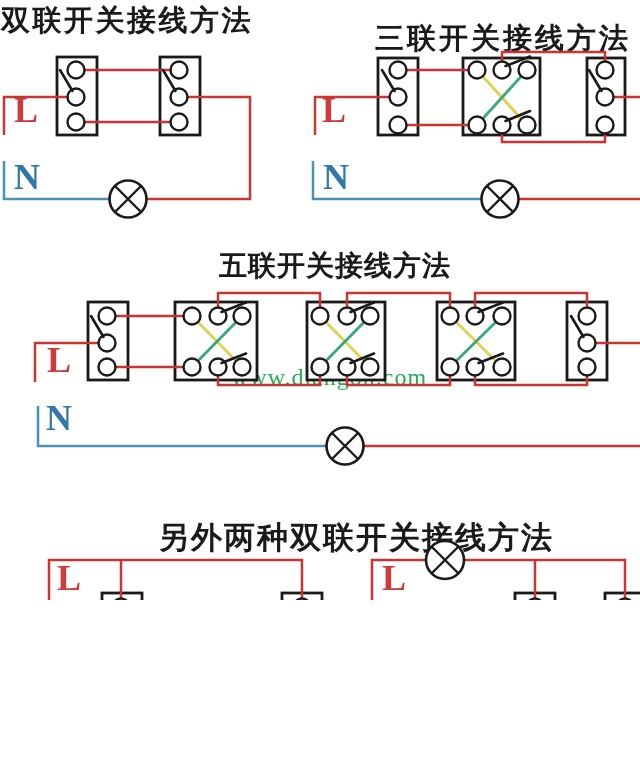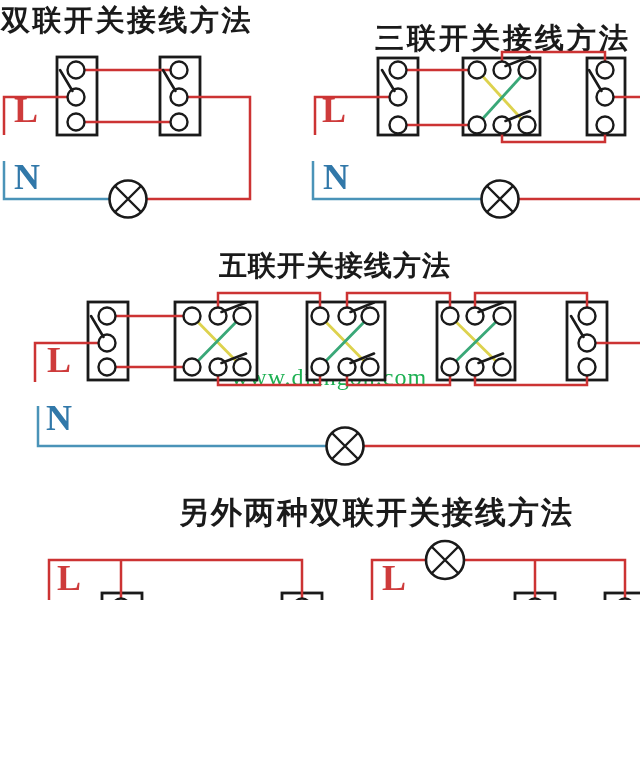--- a/index.html
+++ b/index.html
@@ -21,21 +21,21 @@
     font-family:"Liberation Serif","DejaVu Serif",serif;
   }
   #stage{position:relative;width:640px;height:600px;overflow:hidden;}
   .abs{position:absolute;white-space:nowrap;line-height:1;}
   .sec-title{
     font-weight:bold;color:var(--title_text);z-index:1;
   }
   .t-double{left:1px;top:6px;font-size:29px;letter-spacing:2.5px;}
   .t-triple{left:375px;top:24px;font-size:29px;letter-spacing:3px;}
   .t-five{left:219px;top:252px;font-size:28px;letter-spacing:1px;text-align:center;}
-  .t-methods{left:158px;top:497px;font-size:31px;letter-spacing:2px;margin-left:20px;}
+  .t-methods{left:158px;top:522px;font-size:31px;letter-spacing:2px;}
   .m-label{font-weight:bold;color:var(--title_text);font-size:26px;letter-spacing:2px;z-index:1;}
   .m-one{left:144px;top:732px;}
   .m-two{left:470px;top:732px;}
   .wire-label{font-size:36px;font-weight:bold;z-index:1;}
   .lbl-live{color:var(--label_live);}
   .lbl-neutral{color:var(--label_neutral);}
   .l1{left:14px;top:92px;}   .n1{left:14px;top:159px;}
   .l2{left:322px;top:92px;}  .n2{left:323px;top:159px;}
   .l3{left:47px;top:342px;}  .n3{left:46px;top:400px;}
   .l4{left:57px;top:560px;}  .n4{left:60px;top:664px;}

